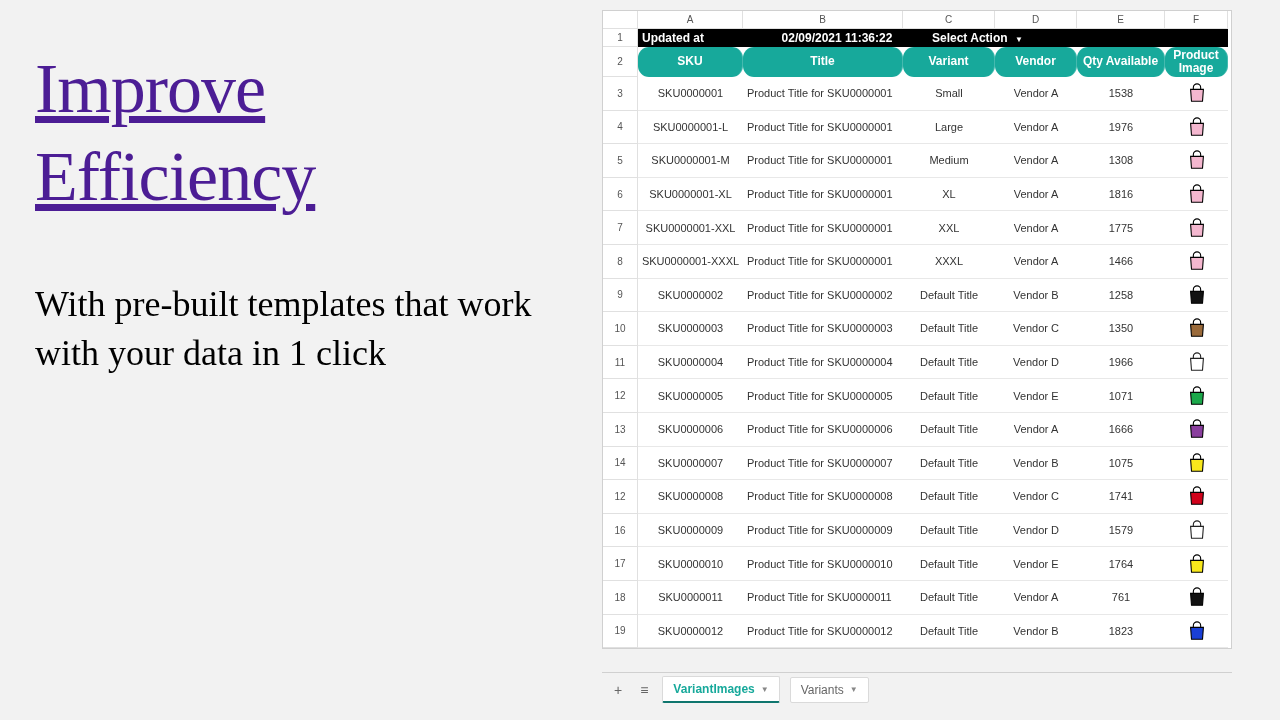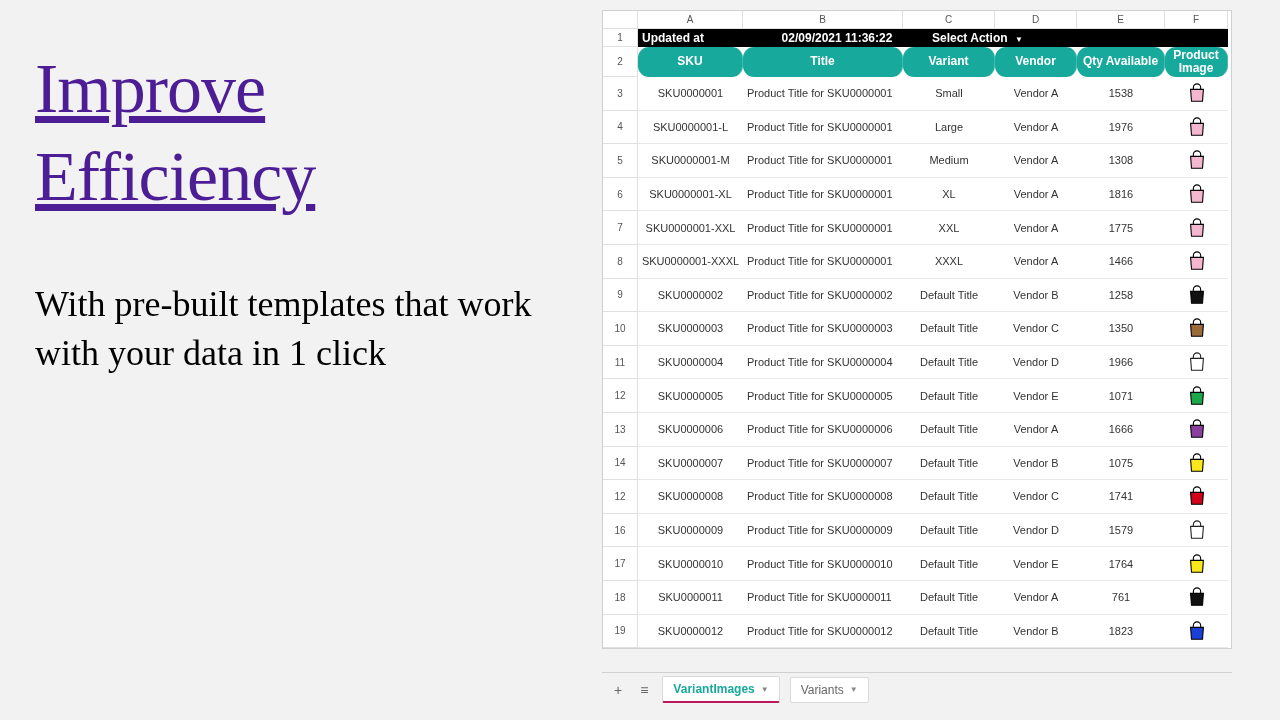--- a/index.html
+++ b/index.html
@@ -135,21 +135,21 @@
   border: 1px solid #dadada;
   border-radius: 2px;
   padding: 5px 10px;
   font-size: 12px;
   color: #666;
   cursor: pointer;
   display: flex;
   align-items: center;
   gap: 6px;
 }
-.tabs-bar .tab-btn.active { color: #17a99b; font-weight: 600; border-bottom: 2px solid #be185d; }
+.tabs-bar .tab-btn.active { color: #17a99b; font-weight: 600; border-bottom: 2px solid #0f766e; }
 .tabs-bar .small-btn {
   color: #666;
   font-size: 14px;
   cursor: pointer;
   padding: 4px;
 }
 .arrow-down { font-size: 8px; color: #888; }
 </style>
 </head>
 <body>

